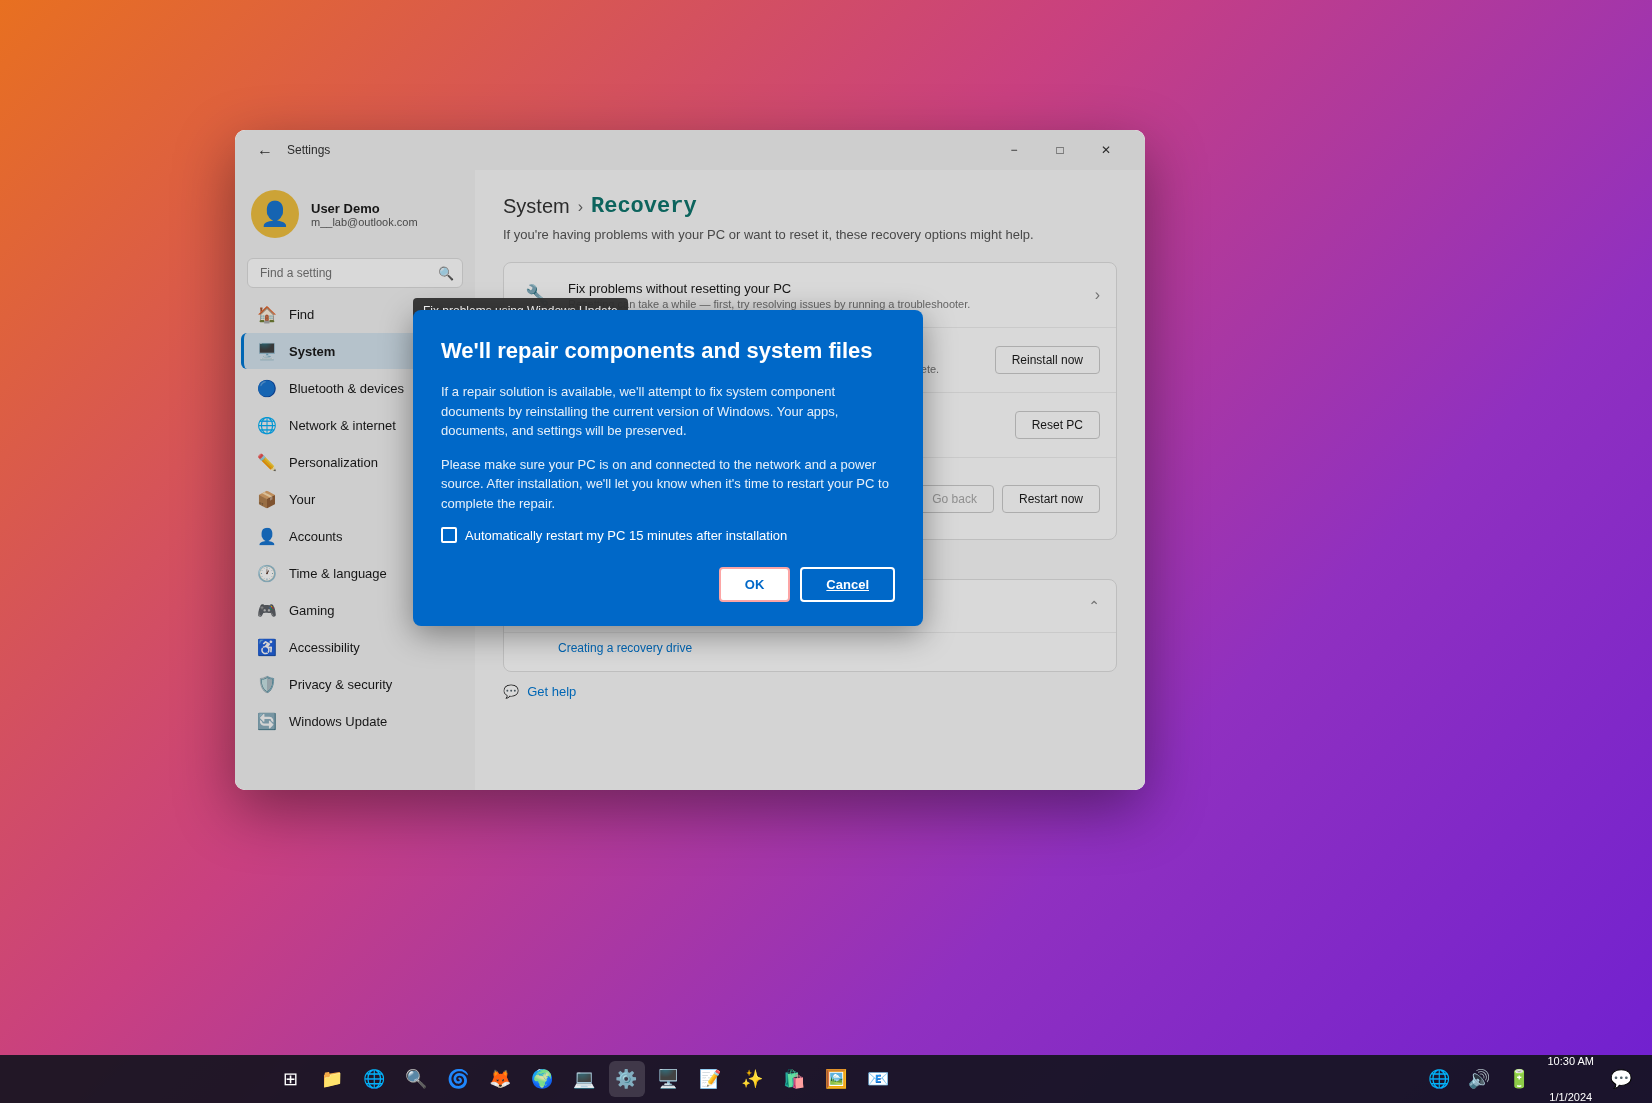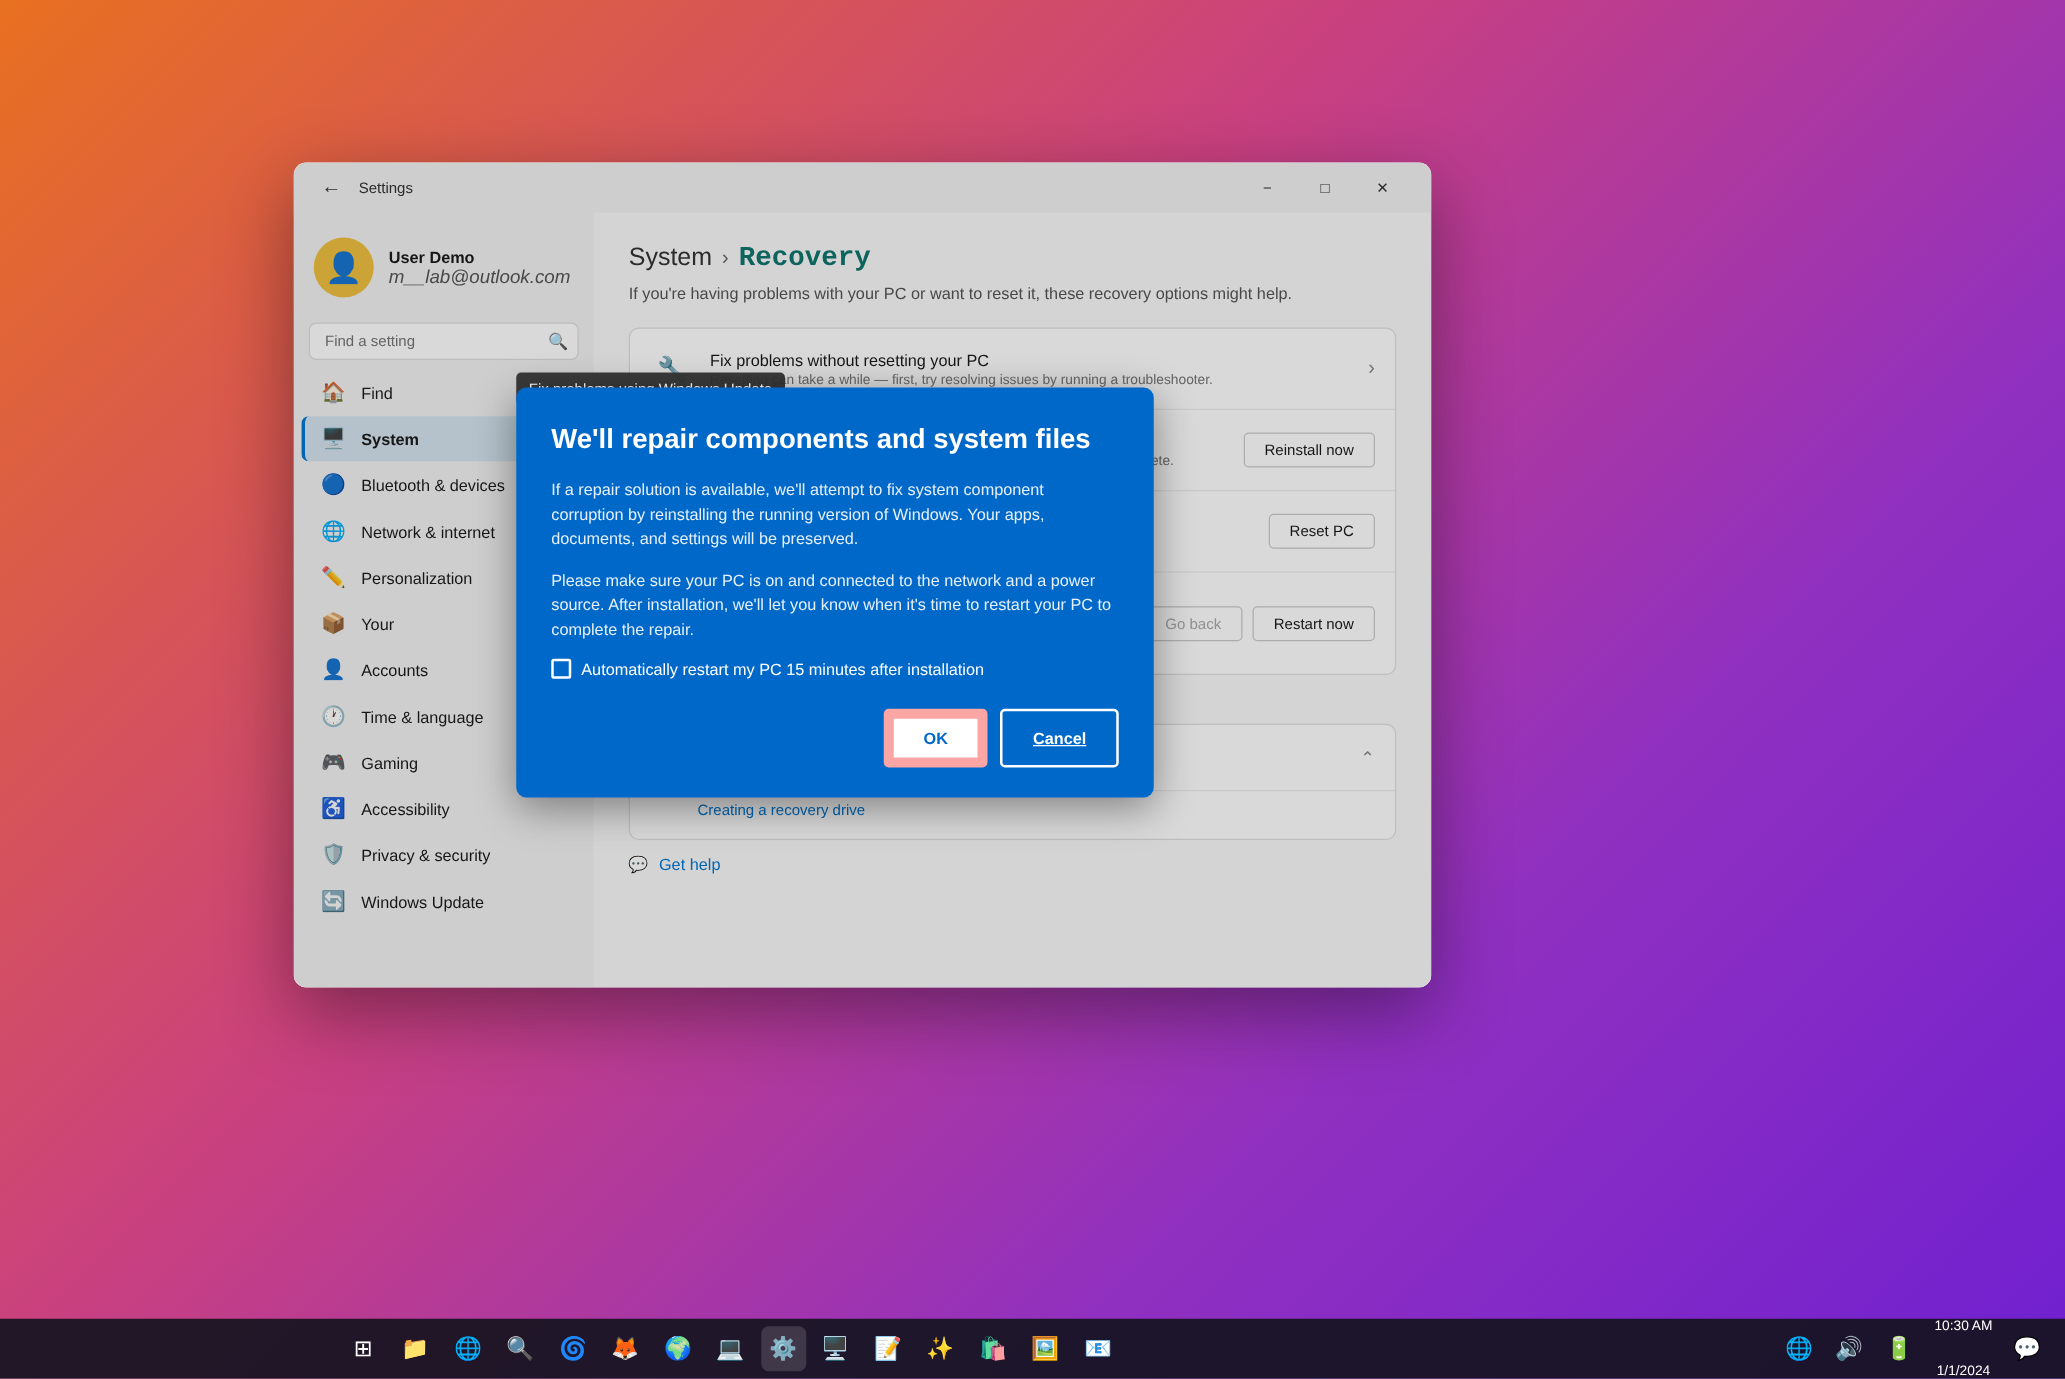--- a/index.html
+++ b/index.html
@@ -147,23 +147,22 @@
       font-size: 24px;
       overflow: hidden;
       flex-shrink: 0;
     }
     .user-info .user-name {
       font-size: 13px;
       font-weight: 600;
       color: #1a1a1a;
     }
     .user-info .user-email {
-      font-size: 15px;
+      font-size: 11px;
       color: #555;
-      font-style: italic;
     }
 
     .search-box {
       margin: 4px 12px 8px 12px;
       position: relative;
     }
     .search-box input {
       width: 100%;
       padding: 7px 32px 7px 12px;
       border: 1px solid #ddd;
@@ -433,21 +432,21 @@
     }
     .dialog-buttons {
       display: flex;
       justify-content: flex-end;
       gap: 10px;
     }
     .dialog-btn-ok {
       padding: 8px 24px;
       background: white;
       color: #0068c8;
-      border: 8px solid #fca5a5;
+      border: 2px solid #fca5a5;
       border-radius: 4px;
       font-size: 13px;
       font-weight: 600;
       cursor: pointer;
     }
     .dialog-btn-cancel {
       padding: 8px 24px;
       background: transparent;
       color: white;
       border: 2px solid white;
@@ -615,21 +614,21 @@
   </div>
 
   <div class="overlay"></div>
 
   <div class="tooltip-bar">
     <span>Fix problems using Windows Update</span>
   </div>
 
   <div class="dialog">
     <div class="dialog-title">We'll repair components and system files</div>
-    <p class="dialog-text">If a repair solution is available, we'll attempt to fix system component corruption by reinstalling the running version of Windows. Your apps, documents, and settings will be preserved.</p>
+    <p class="dialog-text">If a repair solution is available, we'll attempt to fix system component documents by reinstalling the current version of Windows. Your apps, documents, and settings will be preserved.</p>
     <p class="dialog-text">Please make sure your PC is on and connected to the network and a power source. After installation, we'll let you know when it's time to restart your PC to complete the repair.</p>
     <div class="dialog-checkbox-row">
       <div class="dialog-checkbox"></div>
       <span class="dialog-checkbox-label">Automatically restart my PC 15 minutes after installation</span>
     </div>
     <div class="dialog-buttons">
       <button class="dialog-btn-ok">OK</button>
       <button class="dialog-btn-cancel">Cancel</button>
     </div>
   </div>

